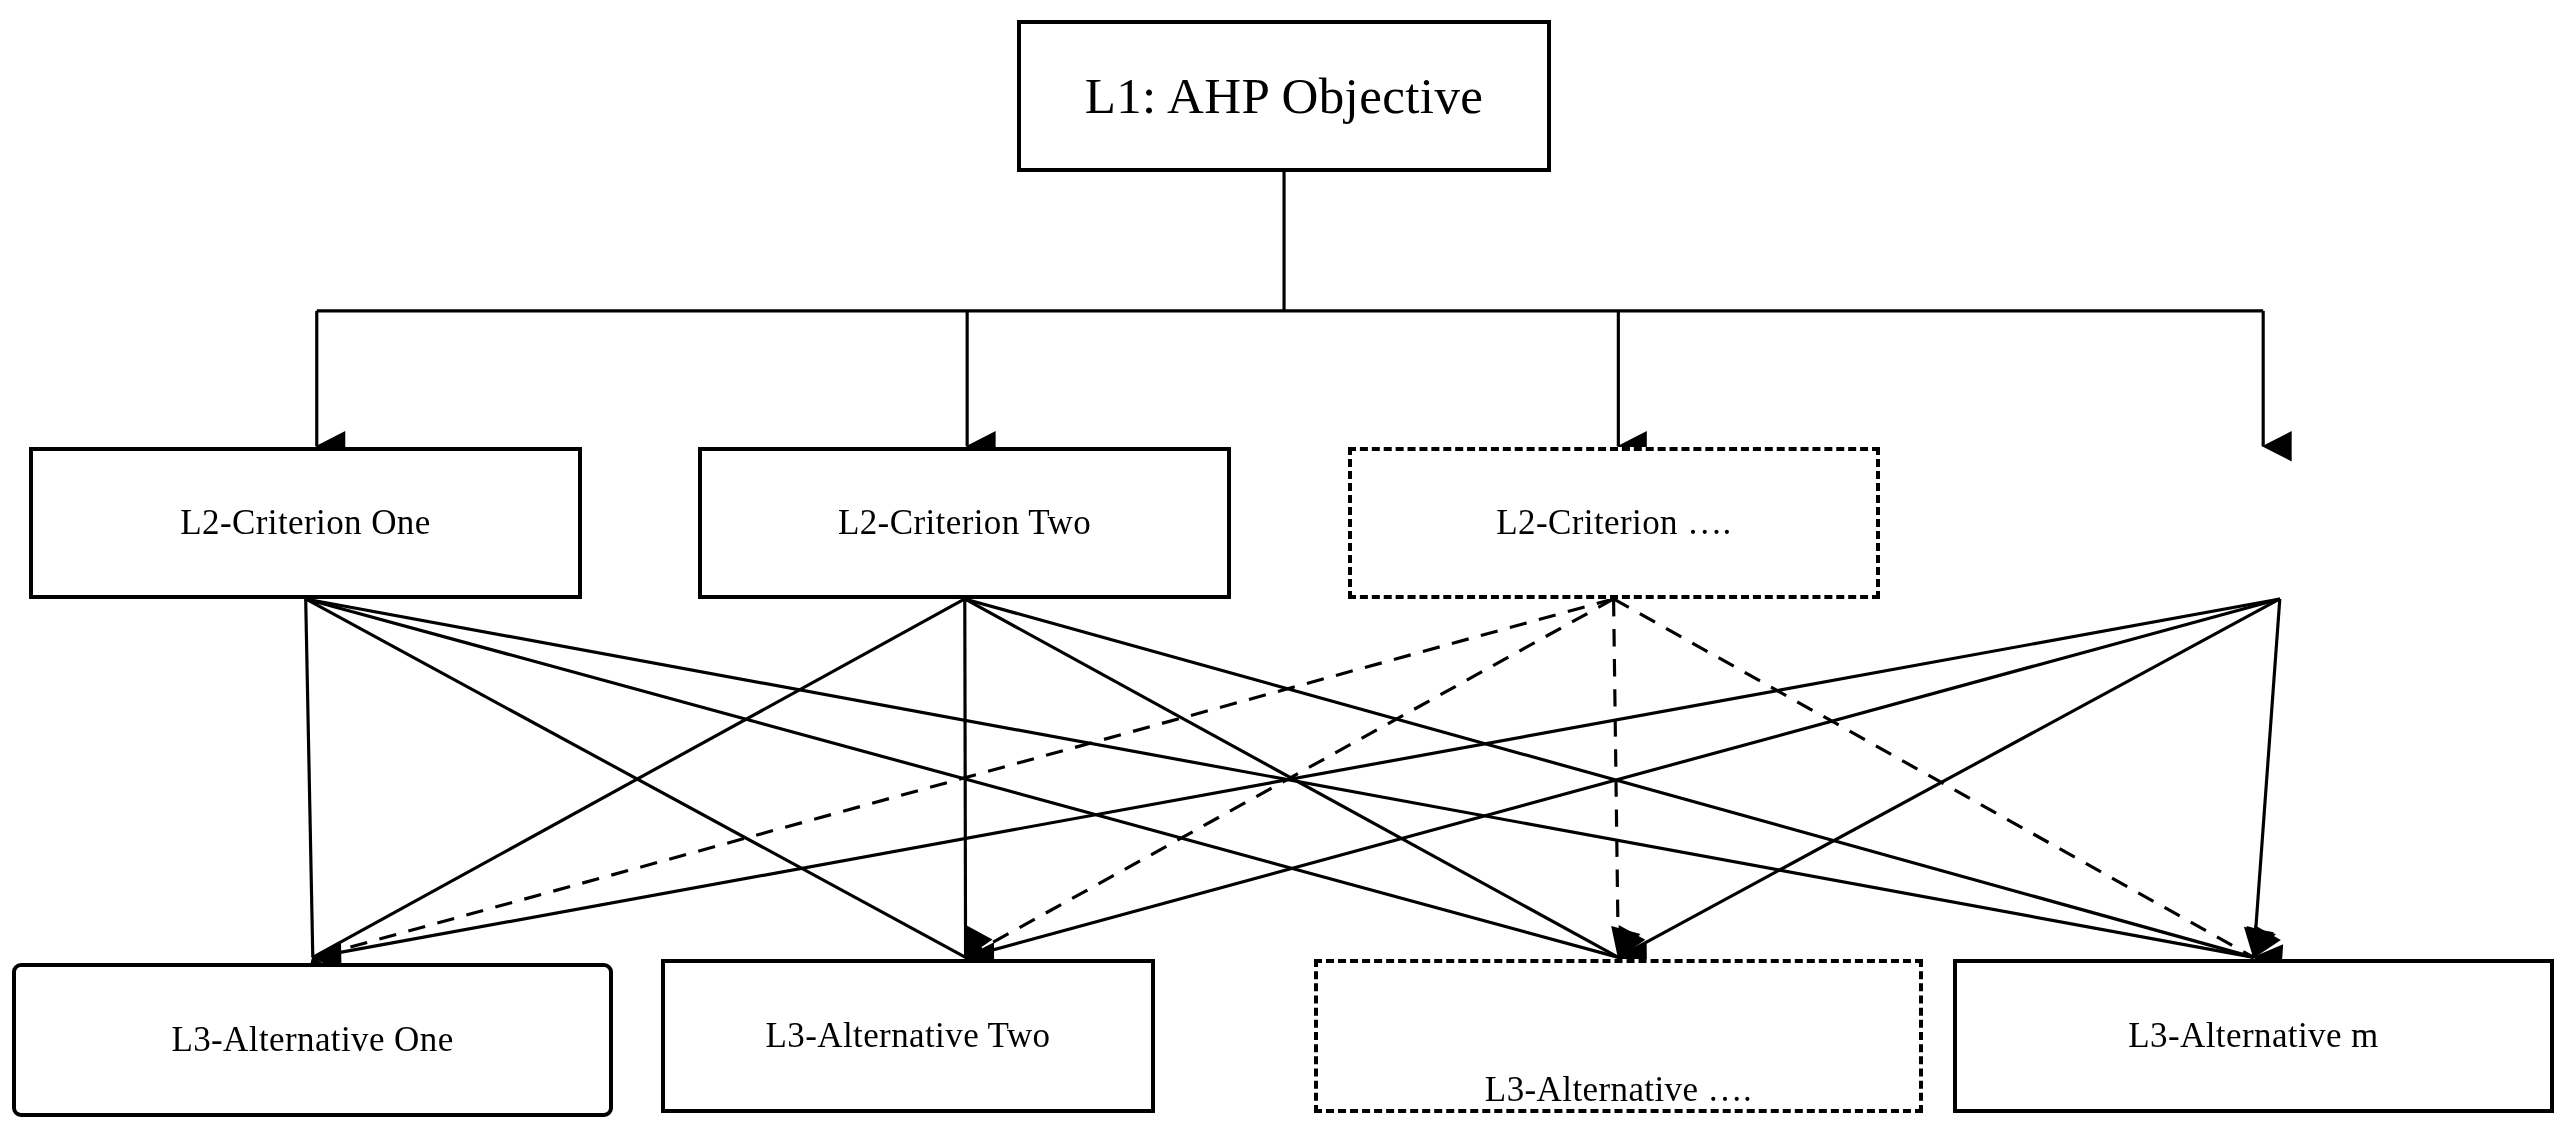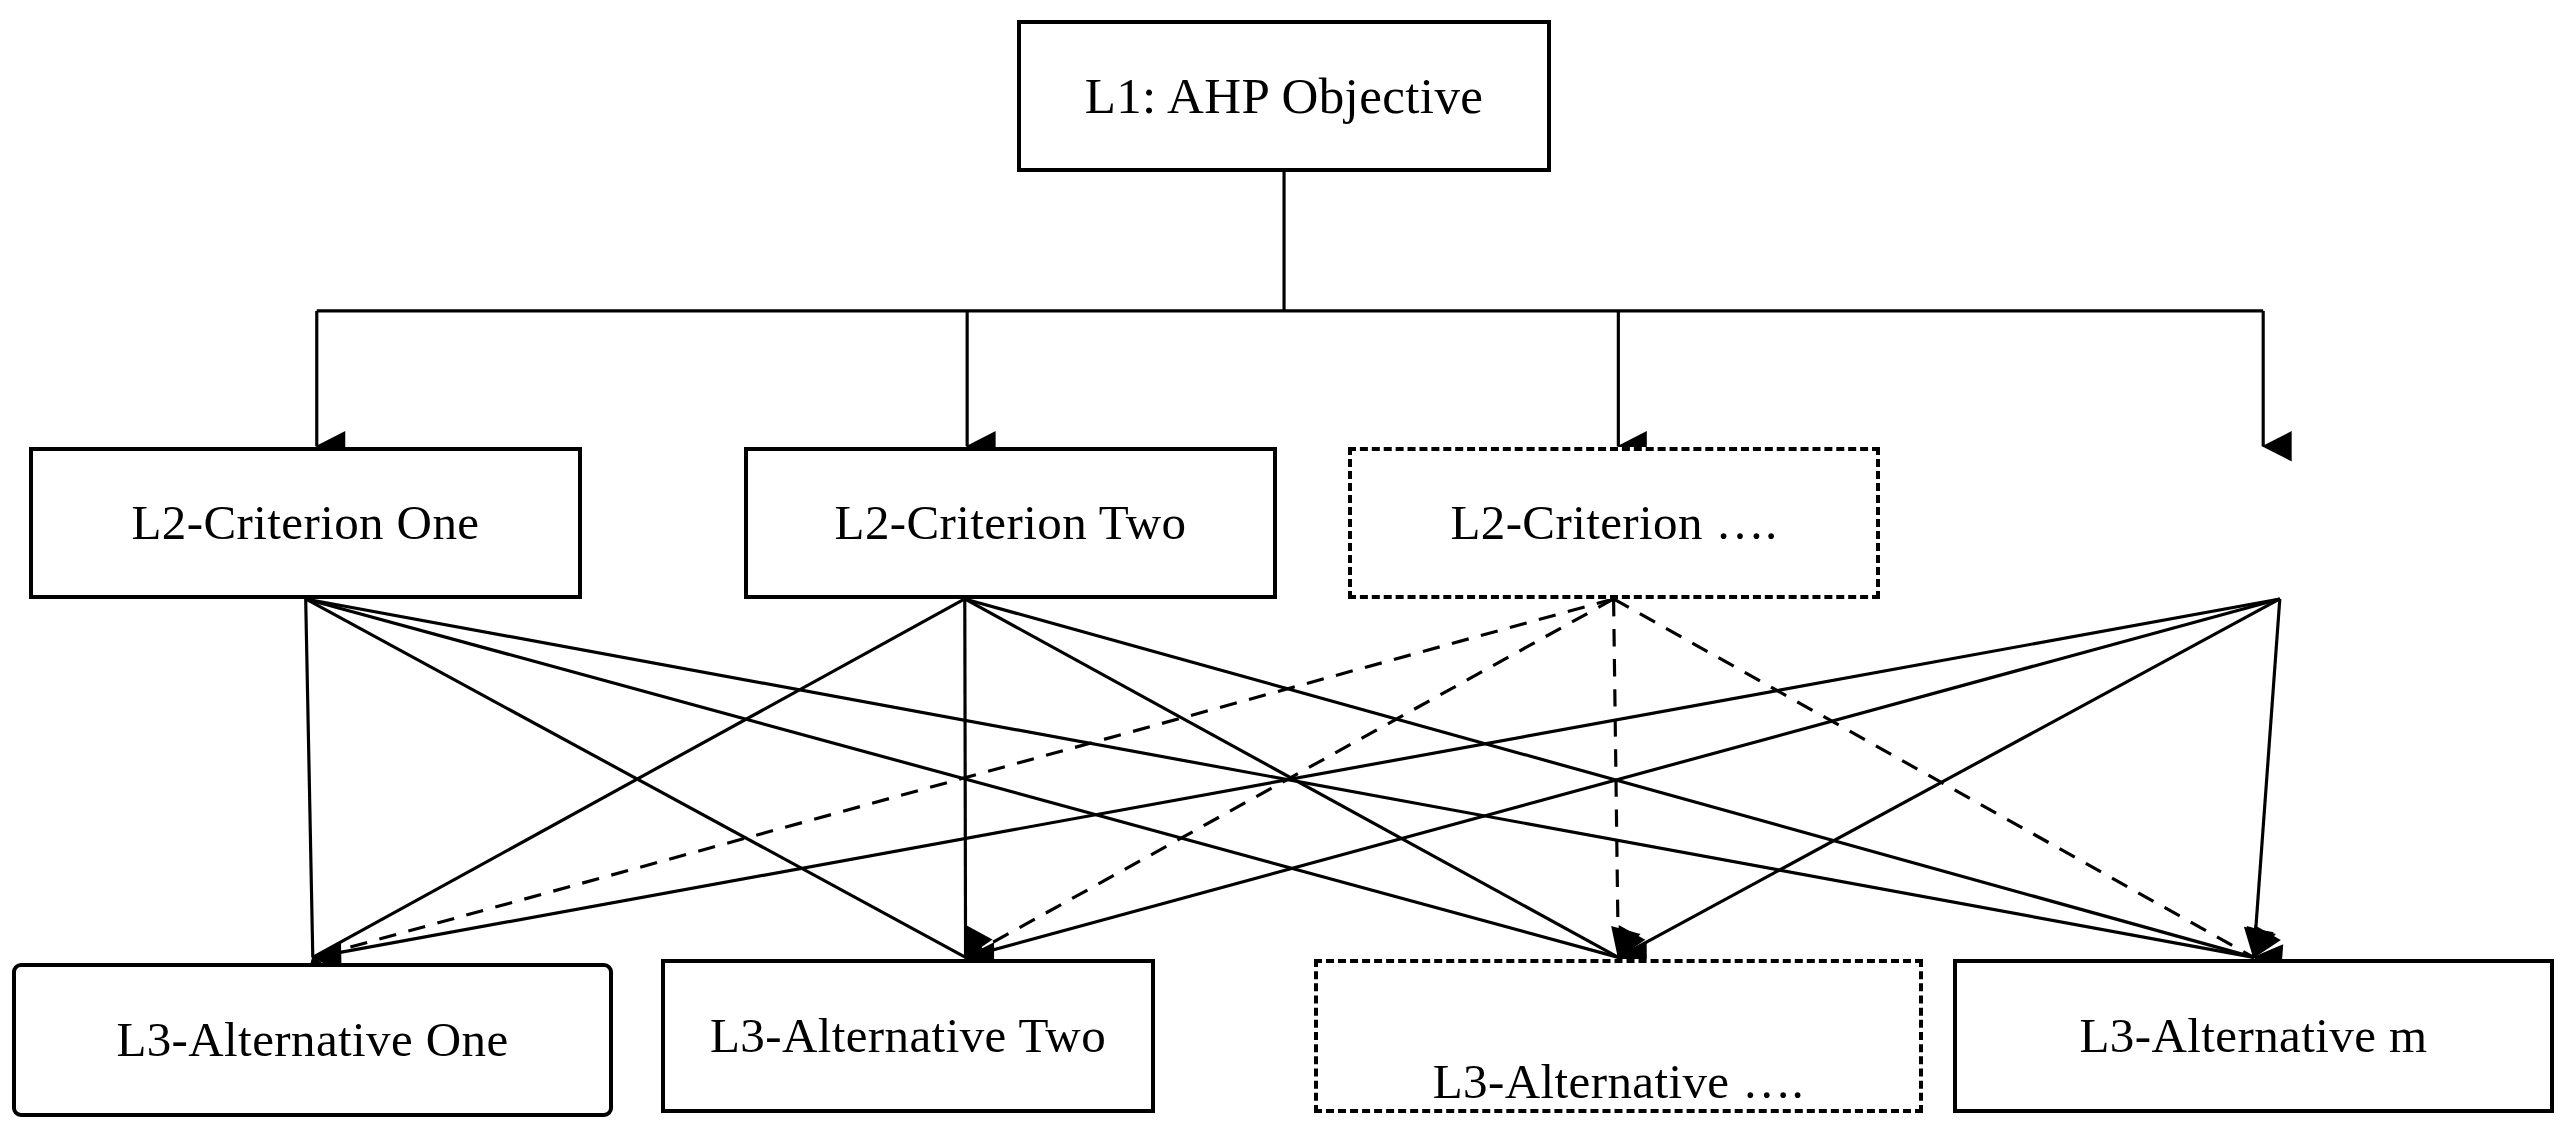--- a/index.html
+++ b/index.html
@@ -37,21 +37,21 @@
     line-height: 1.1;
     white-space: nowrap;
   }
   .node.solid {
     border: 4px solid #000000;
   }
   .node.dashed {
     border: 4px dashed #000000;
   }
   .node-label {
-    font-size: 49px;
+    font-size: 35px;
     letter-spacing: 0.4px;
   }
   .node.l1 .node-label {
     font-size: 51px;
   }
 </style>
 </head>
 <body>
 
 <div id="canvas">
@@ -93,21 +93,21 @@
       </g>
   </svg>
 
   <div class="node solid l1" id="box-l1-objective" style="left: 1017px; top: 20px; width: 534px; height: 152px;">
     <span class="node-label">L1: AHP Objective</span>
   </div>
 
   <div class="node solid" id="box-l2-c1" style="left: 29px; top: 447px; width: 553px; height: 152px;">
     <span class="node-label">L2-Criterion One</span>
   </div>
-  <div class="node solid" id="box-l2-c2" style="left: 698px; top: 447px; width: 533px; height: 152px; margin-left: 46px;">
+  <div class="node solid" id="box-l2-c2" style="left: 698px; top: 447px; width: 533px; height: 152px;">
     <span class="node-label">L2-Criterion Two</span>
   </div>
   <div class="node dashed" id="box-l2-c3" style="left: 1348px; top: 447px; width: 532px; height: 152px;">
     <span class="node-label">L2-Criterion ….</span>
   </div>
 
   <div class="node solid" id="box-l3-a1" style="left: 12px; top: 963px; width: 601px; height: 154px; border-radius: 9px;">
     <span class="node-label">L3-Alternative One</span>
   </div>
   <div class="node solid" id="box-l3-a2" style="left: 661px; top: 959px; width: 494px; height: 154px;">

